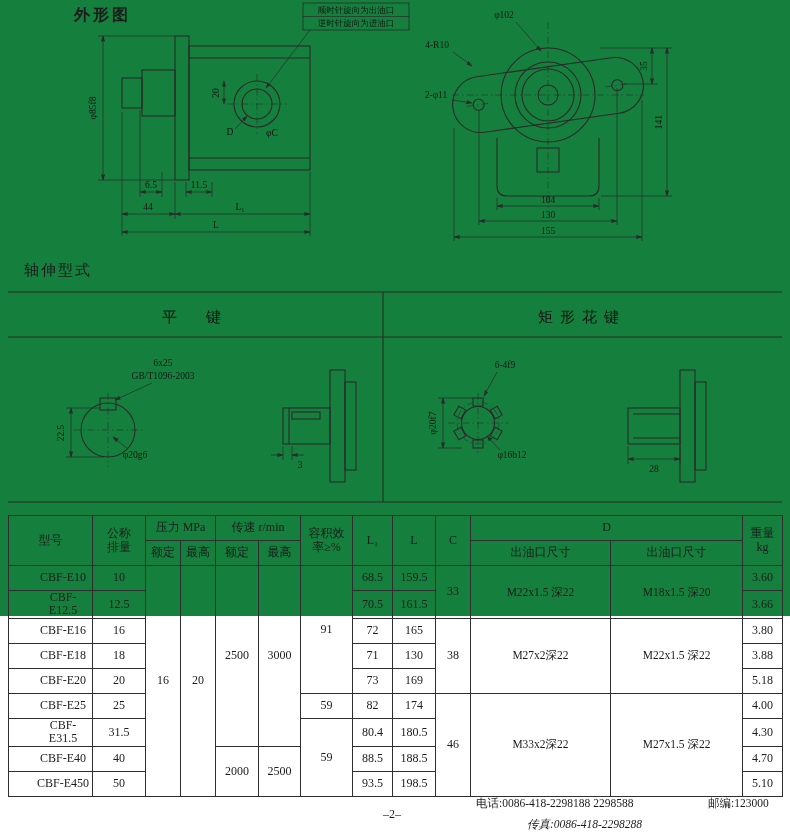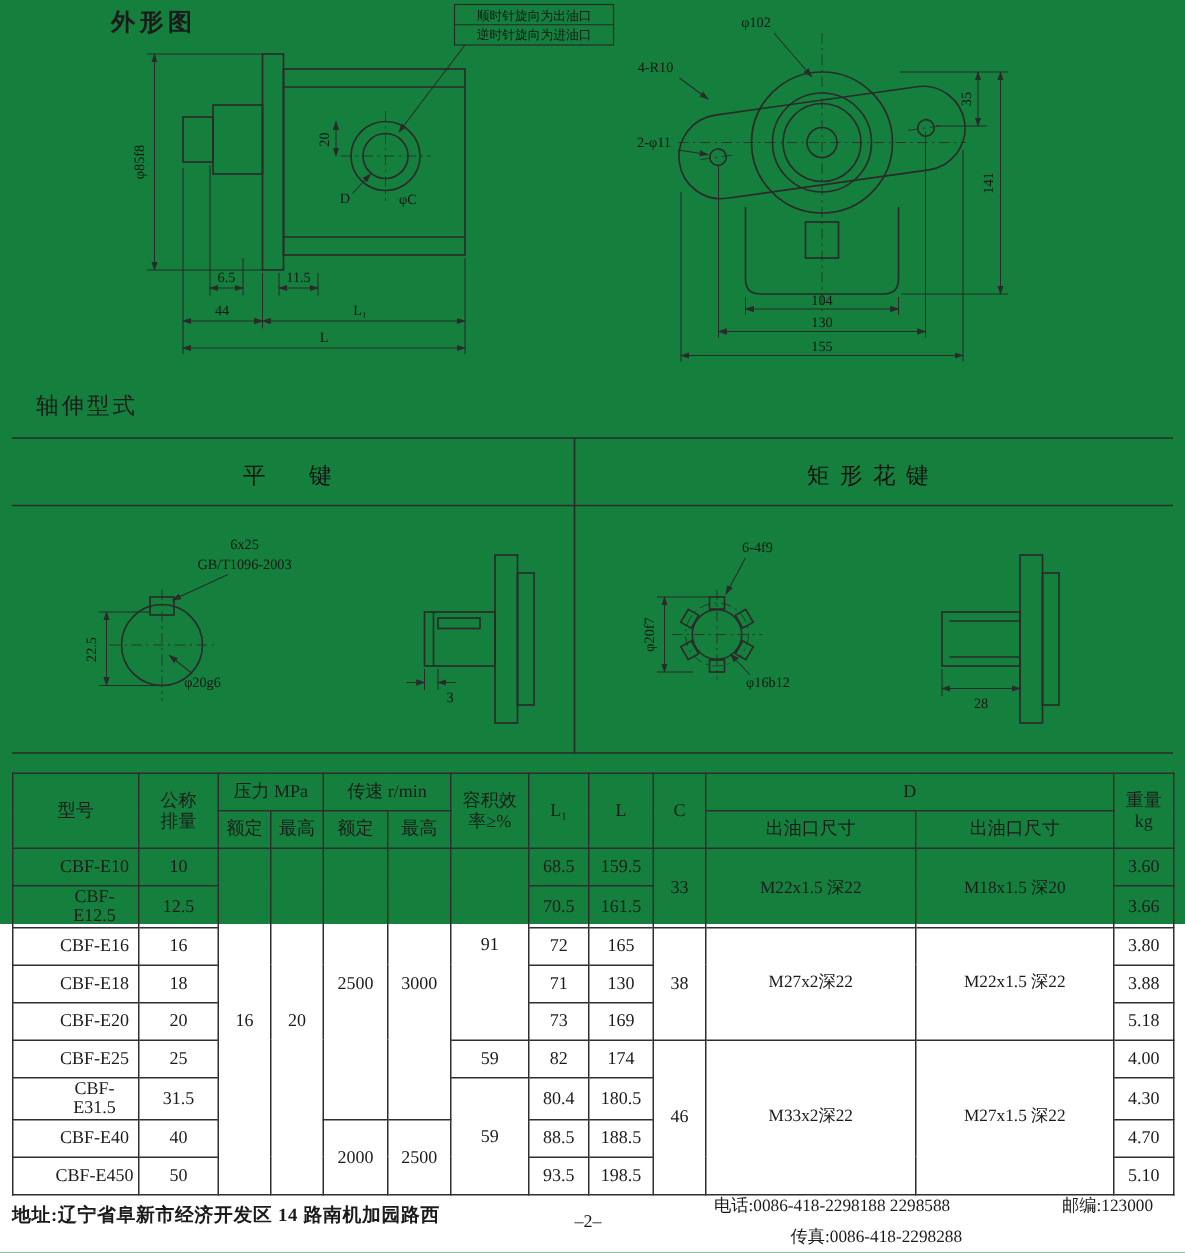--- a/index.html
+++ b/index.html
@@ -21,21 +21,21 @@
   table.spec{position:absolute;top:515px;left:8px;width:774px;border-collapse:collapse;table-layout:fixed;font-size:12px}
   .spec th,.spec td{border:1px solid #2e2e2e;text-align:center;vertical-align:middle;padding:0 2px;height:25px;line-height:1.12;font-weight:normal;overflow:hidden}
   .spec td.model{text-align:center;padding-left:27px}
   .spec td.port{font-size:11.5px}
   .tl{display:block}
 
   .footer-address{position:absolute;top:802px;left:8px;font-size:12.5px;font-weight:bold;letter-spacing:.5px}
   .footer-page{position:absolute;top:807px;left:383px;font-size:12px}
   .footer-phone{position:absolute;top:796px;left:476px;font-size:11.5px;}
   .footer-postcode{position:absolute;top:796px;left:708px;font-size:11.5px;}
-  .footer-fax{position:absolute;top:817px;left:527px;font-size:11.5px;}
+  .footer-fax{position:absolute;top:817px;left:527px;font-size:11.5px;font-style:italic}
 </style>
 </head>
 <body>
 
 <div class="page">
 
   <div class="title-outline">外形图</div>
 
   <svg width="790" height="268" style="top:0">
     <defs>
@@ -391,19 +391,18 @@
       <tr>
         <td class="model">CBF-E450</td>
         <td>50</td>
         <td>93.5</td>
         <td>198.5</td>
         <td>5.10</td>
       </tr>
     </tbody>
   </table>
 
-  <div class="footer-address">地址:辽宁省阜新市经济开发区 14 路南机加园路西</div>
   <div class="footer-page">–2–</div>
   <div class="footer-phone">电话:0086-418-2298188    2298588</div>
   <div class="footer-postcode">邮编:123000</div>
   <div class="footer-fax">传真:0086-418-2298288</div>
 
 </div>
 
 </body></html>

